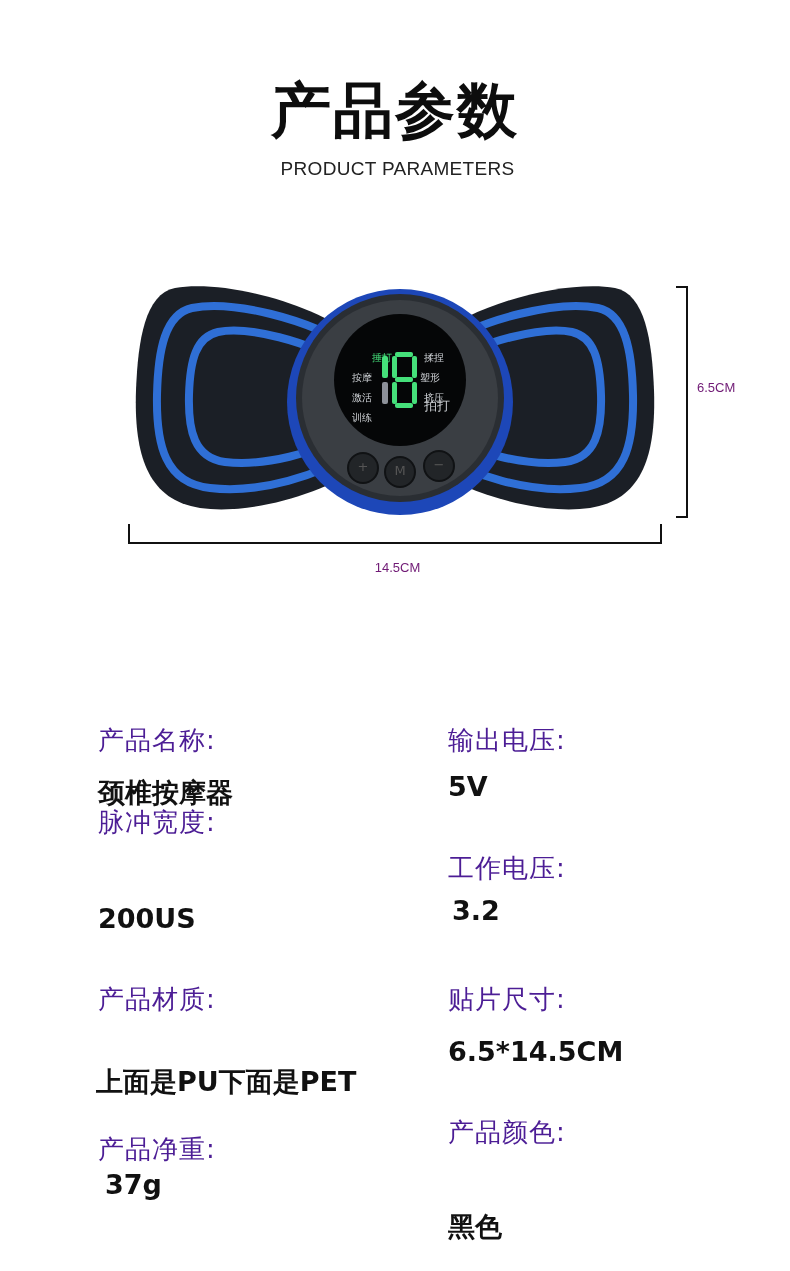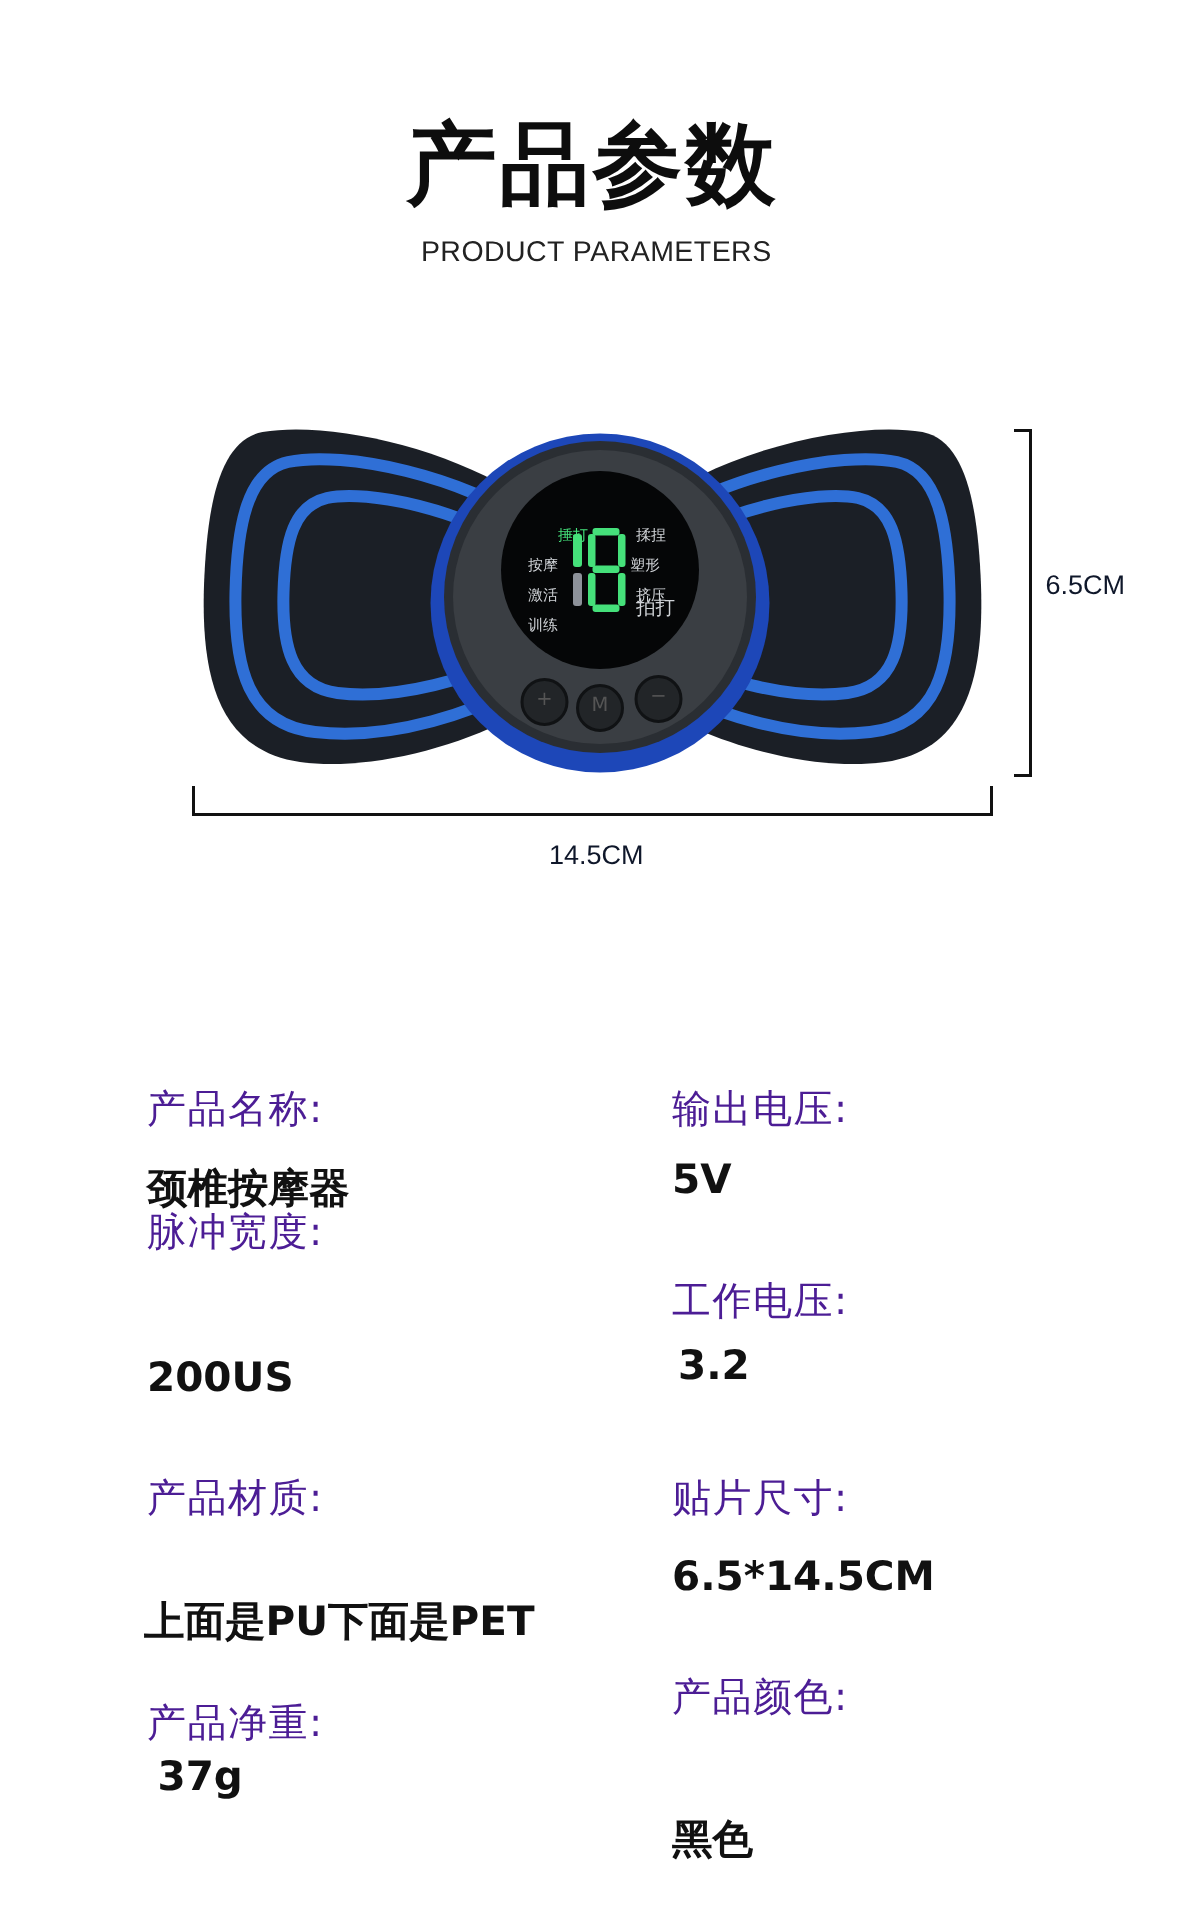--- a/index.html
+++ b/index.html
@@ -4,21 +4,21 @@
 <style>
   html, body { margin: 0; padding: 0; background: #ffffff; }
   body { width: 790px; height: 1271px; position: relative; overflow: hidden;
          font-family: "DejaVu Sans", "Liberation Sans", sans-serif; color: #111; }
   .abs { position: absolute; }
   .title { top: 72px; left: 0; width: 790px; text-align: center; font-size: 60px;
            font-weight: bold; letter-spacing: 2px; line-height: 76px; color: #0d0d0d; }
   .subtitle { top: 157px; left: 0; width: 795px; text-align: center; font-size: 19px;
               line-height: 24px; color: #222; font-family: "Liberation Sans", sans-serif; letter-spacing: 0.3px; }
   .product { left: 130px; top: 280px; width: 530px; height: 240px; }
-  .dim-label { font-size: 18px; color: #0f172a; font-family: "Liberation Sans", sans-serif; }
+  .dim-label { font-size: 13px; color: #701a75; font-family: "Liberation Sans", sans-serif; }
   .label { font-size: 26px; color: #4c1d95; line-height: 34px; letter-spacing: 1px; }
   .value { font-size: 27px; font-weight: bold; color: #111; line-height: 34px; }
 </style>
 </head>
 <body>
 
 <div class="abs title">产品参数</div>
 <div class="abs subtitle">PRODUCT PARAMETERS</div>
 
 <div class="abs product">

